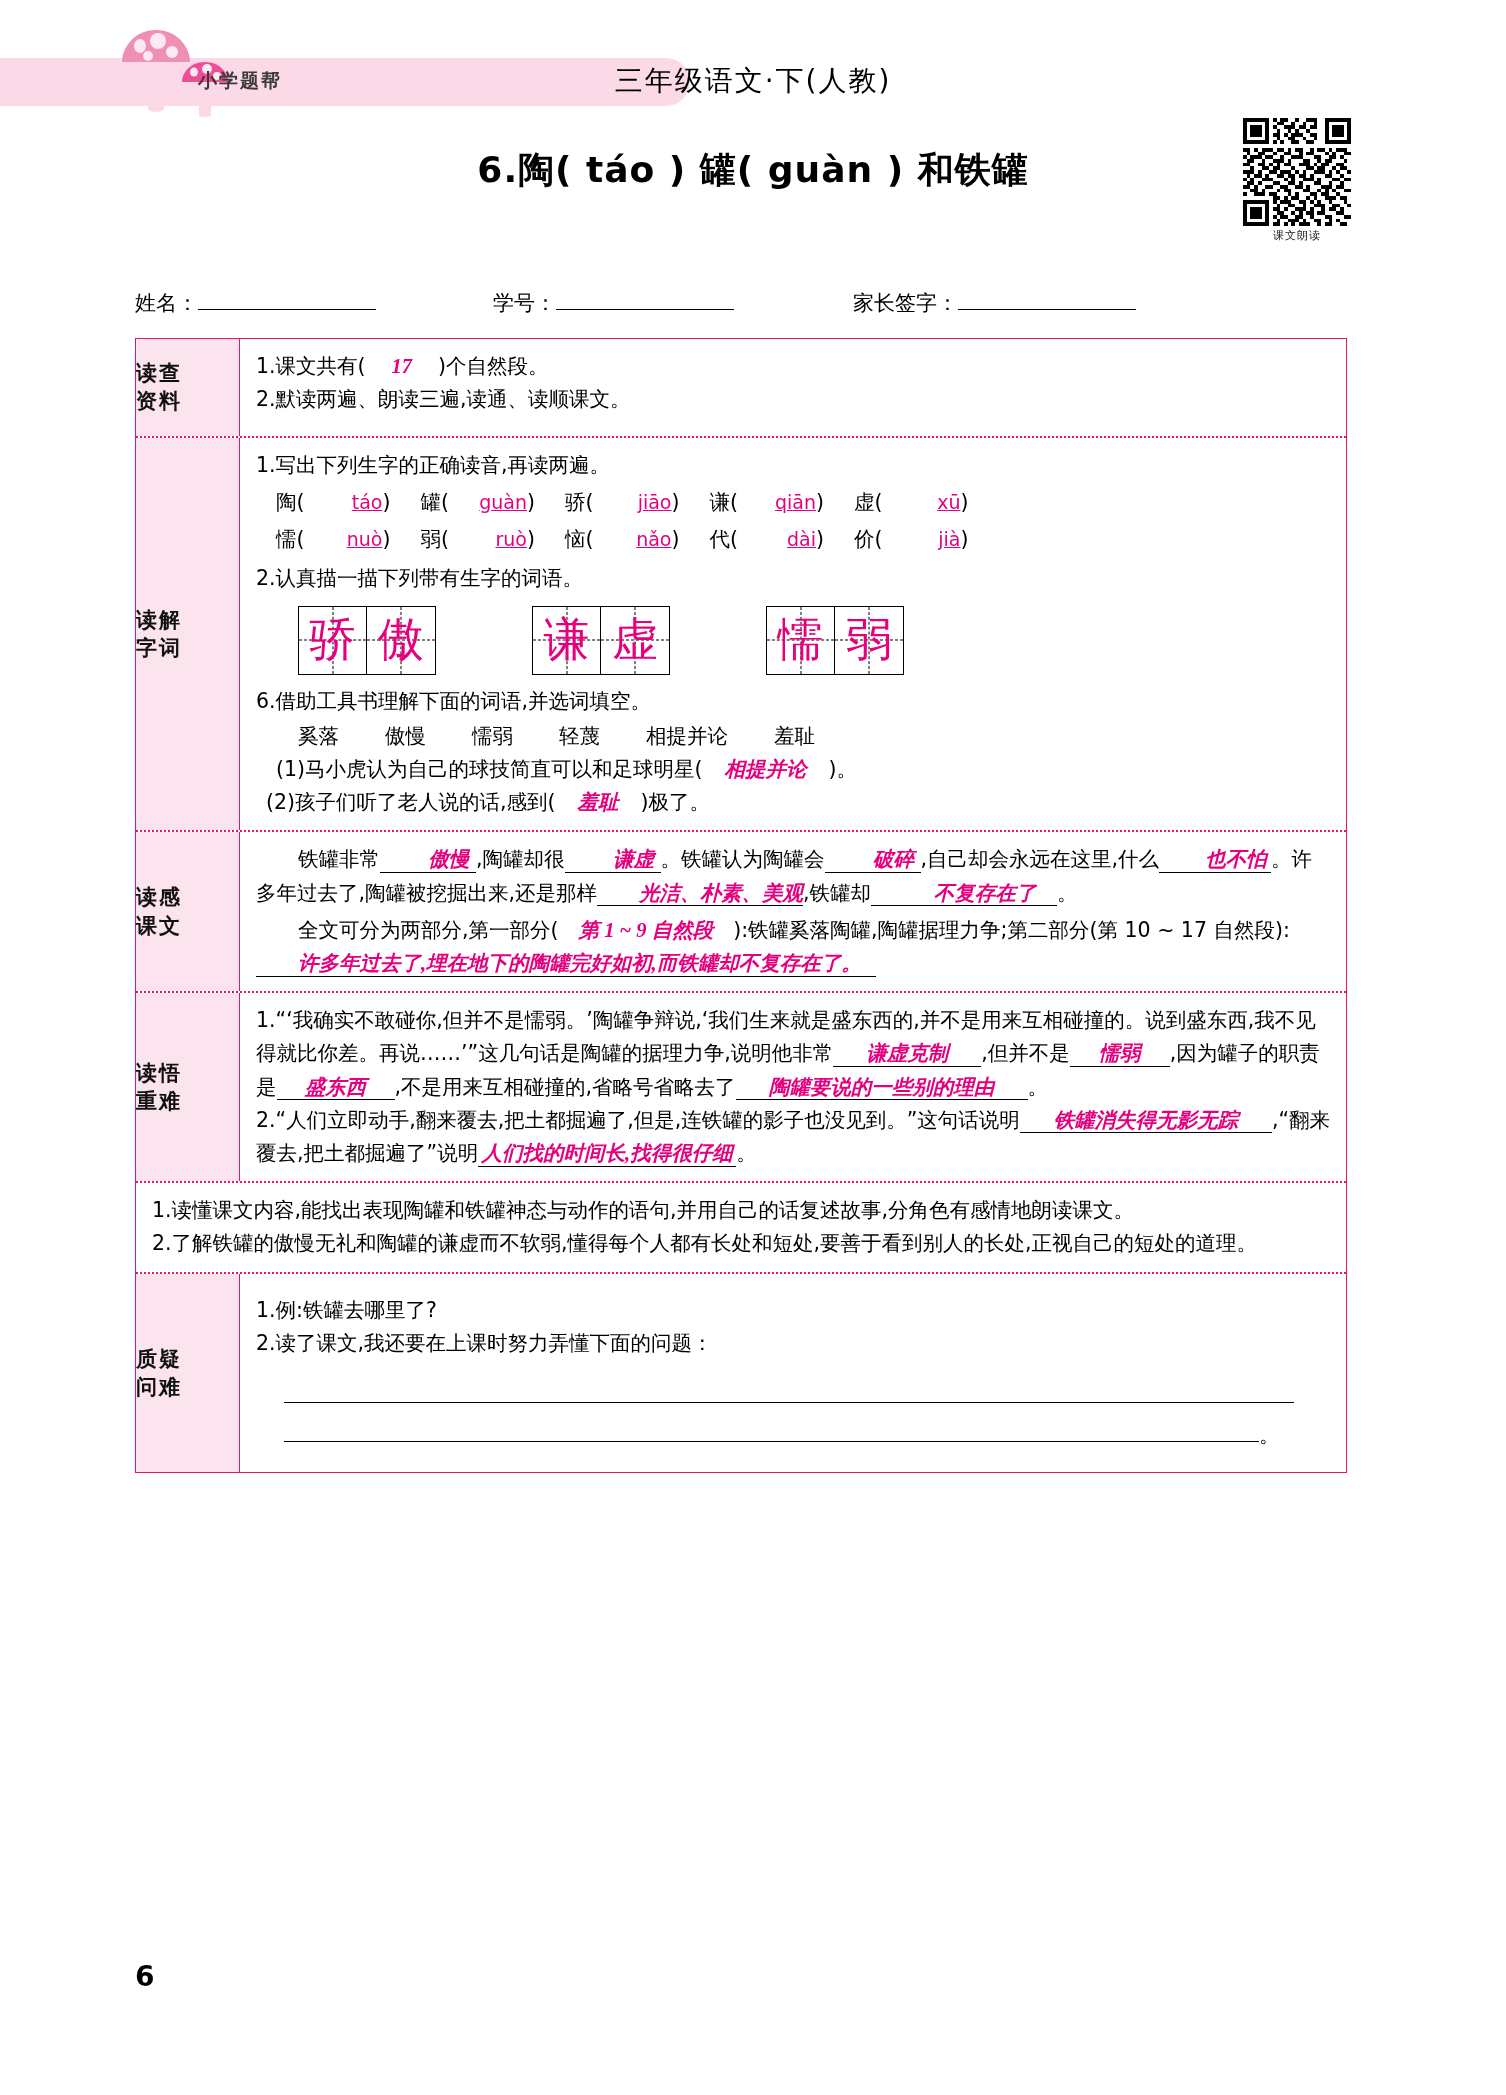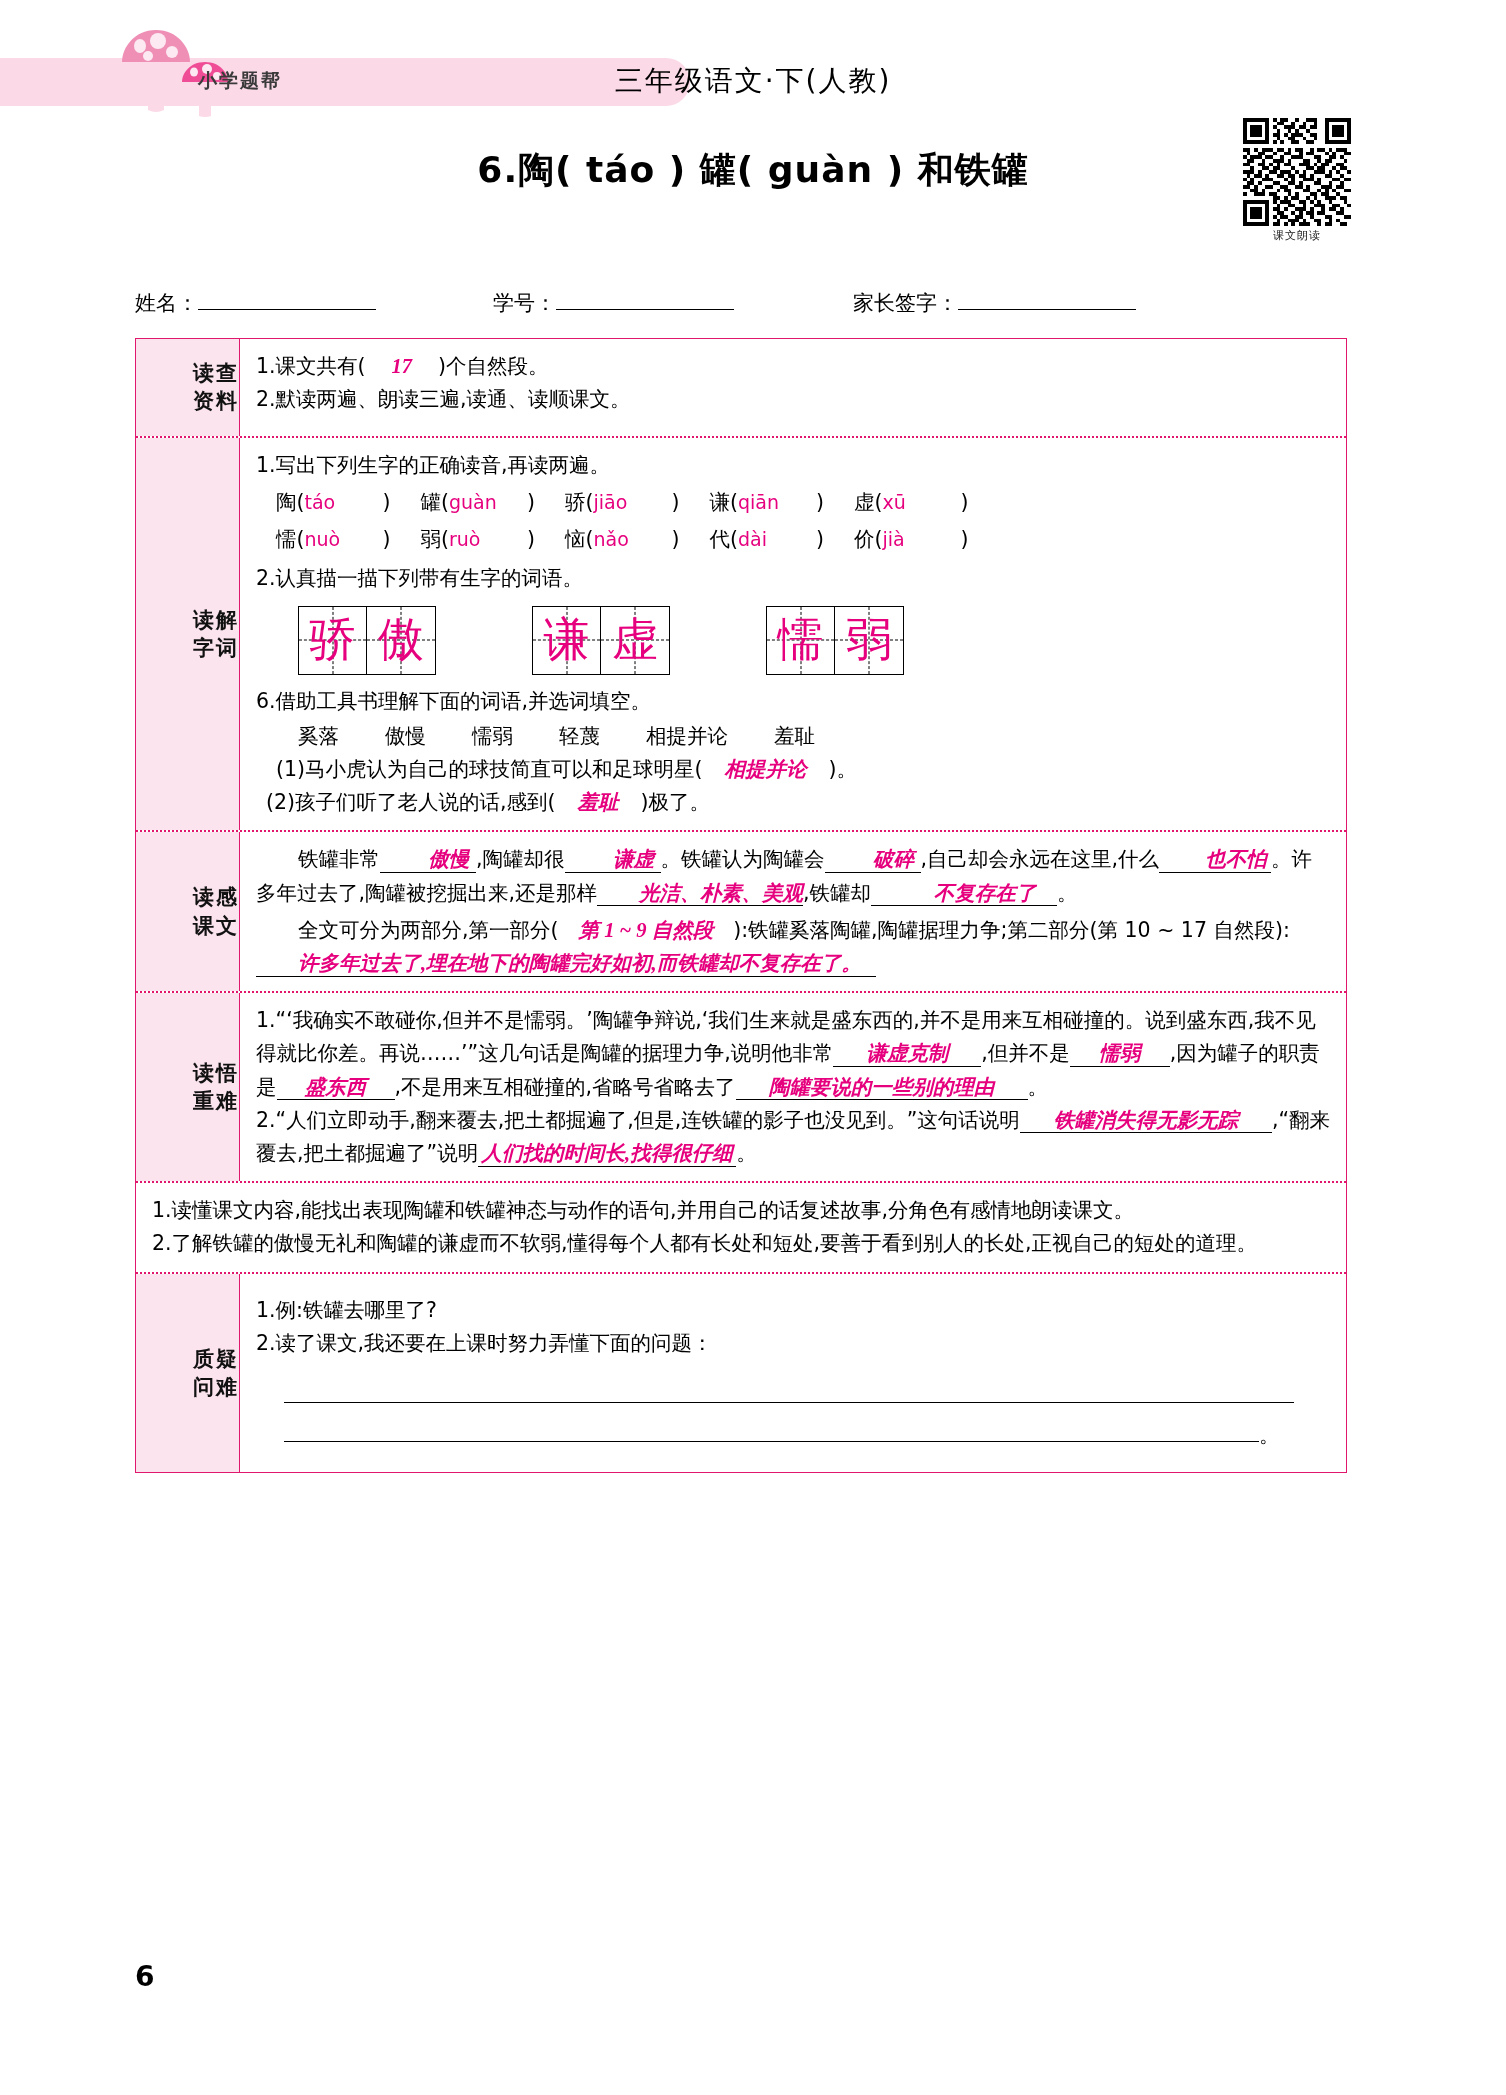--- a/index.html
+++ b/index.html
@@ -60,21 +60,21 @@
   .tbl{
     position:absolute;left:135px;top:338px;width:1212px;
     border:1.6px solid #e1176e;
     box-sizing:border-box;
   }
   .row{display:flex;border-bottom:2px dotted #e1176e;}
   .row:last-child{border-bottom:none;}
   .cat{
     width:104px;min-width:104px;background:#fbe4ee;
     border-right:1.6px solid #e1176e;
-    display:flex;flex-direction:column;align-items:flex-end;justify-content:center;
+    display:flex;flex-direction:column;align-items:flex-start;justify-content:center;
     font-family:"DejaVu Sans","Liberation Sans",sans-serif;
     font-size:21px;font-weight:bold;letter-spacing:2px;color:#111;
     line-height:1.35;padding:20px 0;box-sizing:border-box;
   }
   .body{flex:1;padding:11px 14px 11px 16px;box-sizing:border-box;
     font-size:20.5px;line-height:1.62;
     font-family:"DejaVu Sans","Liberation Sans",sans-serif;}
   .ind{text-indent:42px;}
   .blank{
     display:inline-block;border-bottom:1.4px solid #000;
@@ -84,21 +84,21 @@
     line-height:1.2;vertical-align:baseline;
   }
   .paren-ink{color:#e6007e;font-family:"Liberation Serif","DejaVu Serif",serif;
              font-style:italic;font-weight:bold;}
   .pin{color:#e6007e;font-family:"DejaVu Sans","Liberation Sans",sans-serif;font-size:19px;}
 
   
   .pyrow{display:flex;margin-top:4px;}
   .pyitem{display:flex;align-items:baseline;white-space:nowrap;}
   .pyitem .han{font-size:20.5px;}
-  .pybox{display:inline-block;min-width:78px;text-align:left;}
+  .pybox{display:inline-block;min-width:78px;text-align:right;text-decoration:underline;}
 
   
   .tzwrap{display:flex;gap:96px;margin:10px 0 10px 42px;}
   .tz{display:flex;}
   .tzcell{
     width:69px;height:69px;border:1.2px solid #000;position:relative;
     box-sizing:border-box;
   }
   .tzcell + .tzcell{border-left:none;}
   .tzcell:after{

